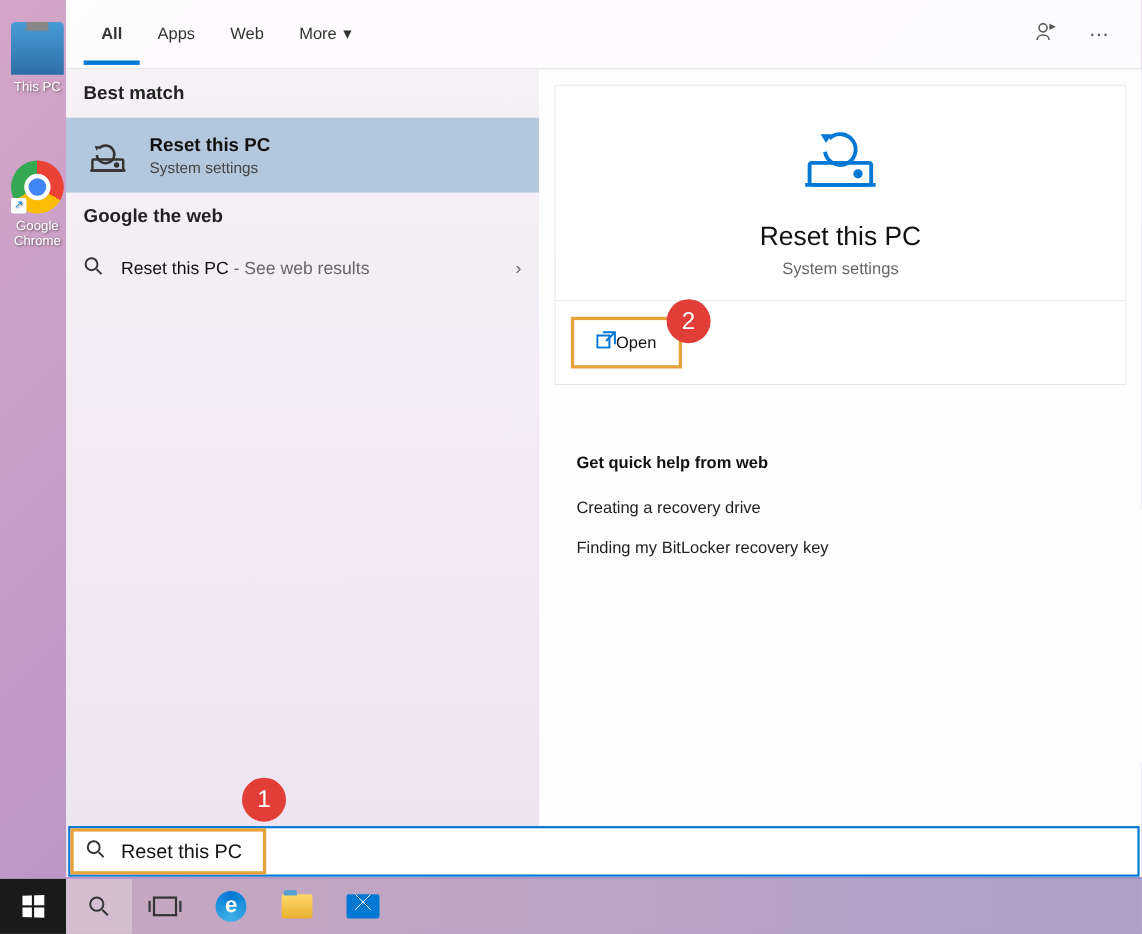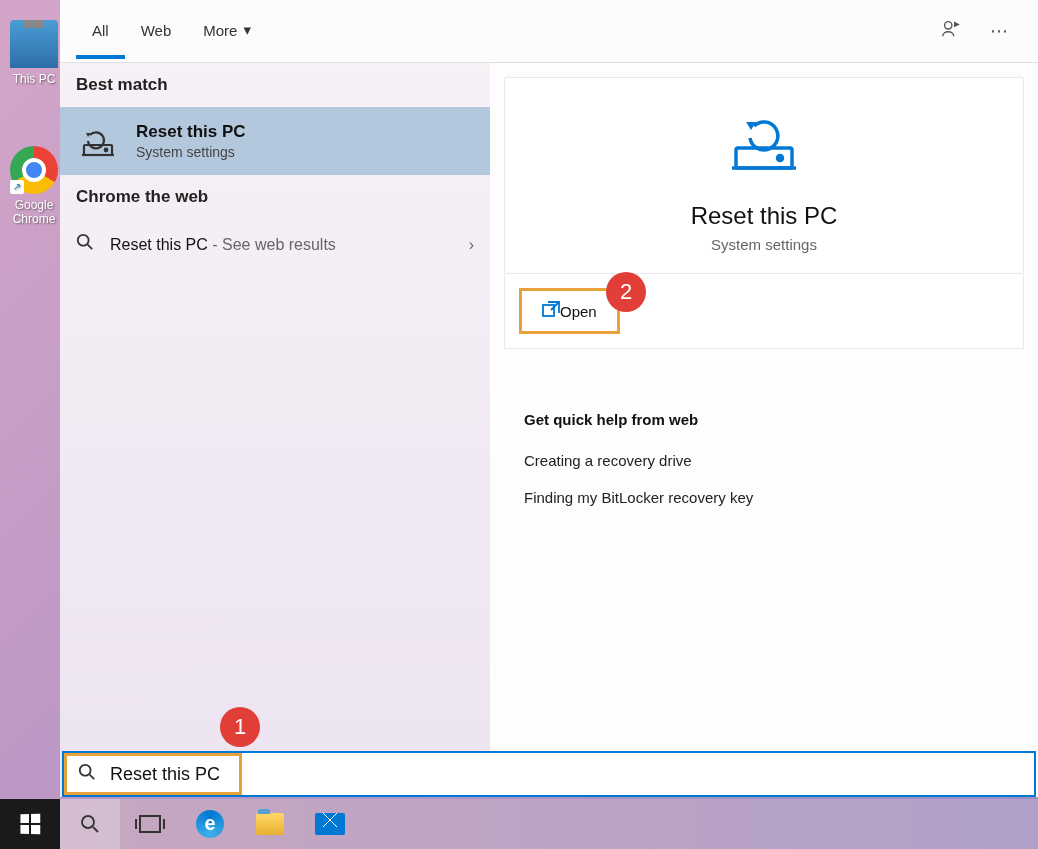--- a/index.html
+++ b/index.html
@@ -10,21 +10,21 @@
 .desktop-icon .icon-img { width: 48px; height: 48px; margin: 0 auto 4px; }
 .pc-icon { background: linear-gradient(180deg, #4a9cd6 0%, #2d6fa8 100%); border-radius: 4px 4px 0 0; position: relative; }
 .pc-icon::after { content: ""; display: block; width: 20px; height: 8px; background: #888; margin: 0 auto; }
 .chrome-icon { border-radius: 50%; background: conic-gradient(#ea4335 0deg 120deg, #fbbc05 120deg 240deg, #34a853 240deg 360deg); position: relative; }
 .chrome-icon::before { content: ""; position: absolute; inset: 25%; background: #4285f4; border: 4px solid white; border-radius: 50%; }
 .shortcut-arrow { position: absolute; bottom: 0; left: 0; width: 14px; height: 14px; background: white; border-radius: 2px; font-size: 10px; color: #0078d4; line-height: 14px; }
 
 .search-panel { position: absolute; left: 60px; top: 0; width: 978px; height: 797px; background: rgba(255,255,255,0.96); display: flex; flex-direction: column; }
 .tabs { display: flex; align-items: center; height: 63px; padding: 0 16px; border-bottom: 1px solid #e0e0e0; }
 .tab { padding: 18px 16px 16px; font-size: 15px; color: #333; cursor: pointer; border-bottom: 4px solid transparent; }
-.tab.active { font-weight: 400; border-bottom-color: #0078d4; }
+.tab.active { font-weight: 700; border-bottom-color: #0078d4; }
 .tab-dropdown { display: inline-flex; align-items: center; gap: 6px; }
 .tab-spacer { flex: 1; }
 .header-icon { padding: 8px 14px; font-size: 18px; color: #555; cursor: pointer; }
 
 .panel-body { display: flex; flex: 1; overflow: hidden; }
 .left-col { width: 430px; background: linear-gradient(180deg, rgba(245,240,245,0.9), rgba(235,225,240,0.9)); display: flex; flex-direction: column; }
 .right-col { flex: 1; background: #fdfdfd; padding: 14px 14px 0; }
 
 .section-header { padding: 12px 16px; font-size: 17px; font-weight: 600; color: #222; }
 .result-item { display: flex; align-items: center; padding: 12px 16px; gap: 16px; cursor: pointer; }
@@ -91,20 +91,21 @@
     <div class="icon-img chrome-icon">
       <div class="shortcut-arrow">↗</div>
     </div>
     <div>Google Chrome</div>
   </div>
 </div>
 
 <div class="search-panel">
   <div class="tabs">
     <div class="tab active">All</div>
+    <div class="tab">Apps</div>
     <div class="tab">Web</div>
     <div class="tab tab-dropdown">
       <span>More</span>
       <span>▾</span>
     </div>
     <div class="tab-spacer"></div>
     <div class="header-icon">
       <svg width="22" height="22" viewBox="0 0 24 24" fill="none" stroke="#555" stroke-width="1.5">
           <circle cx="9" cy="8" r="4"></circle>
           <path d="M3 20c0-3 2.7-5 6-5s6 2 6 5"></path>
@@ -125,21 +126,21 @@
             <rect x="8" y="26" width="28" height="10" rx="1"></rect>
             <line x1="6" y1="36" x2="38" y2="36"></line>
             <circle cx="30" cy="31" r="1.3" fill="#333"></circle>
           </svg>
         </div>
         <div class="result-text">
           <div class="title">Reset this PC</div>
           <div class="subtitle">System settings</div>
         </div>
       </div>
-      <div class="section-header">Chrome the web</div>
+      <div class="section-header">Google the web</div>
       <div class="web-item">
         <span class="si">
           <svg width="18" height="18" viewBox="0 0 20 20" fill="none" stroke="#333" stroke-width="2">
               <circle cx="8" cy="8" r="6"></circle>
               <line x1="13" y1="13" x2="18" y2="18"></line>
             </svg>
         </span>
         <span class="txt">
           <span>Reset this PC</span><span class="suffix"> - See web results</span>
         </span>

